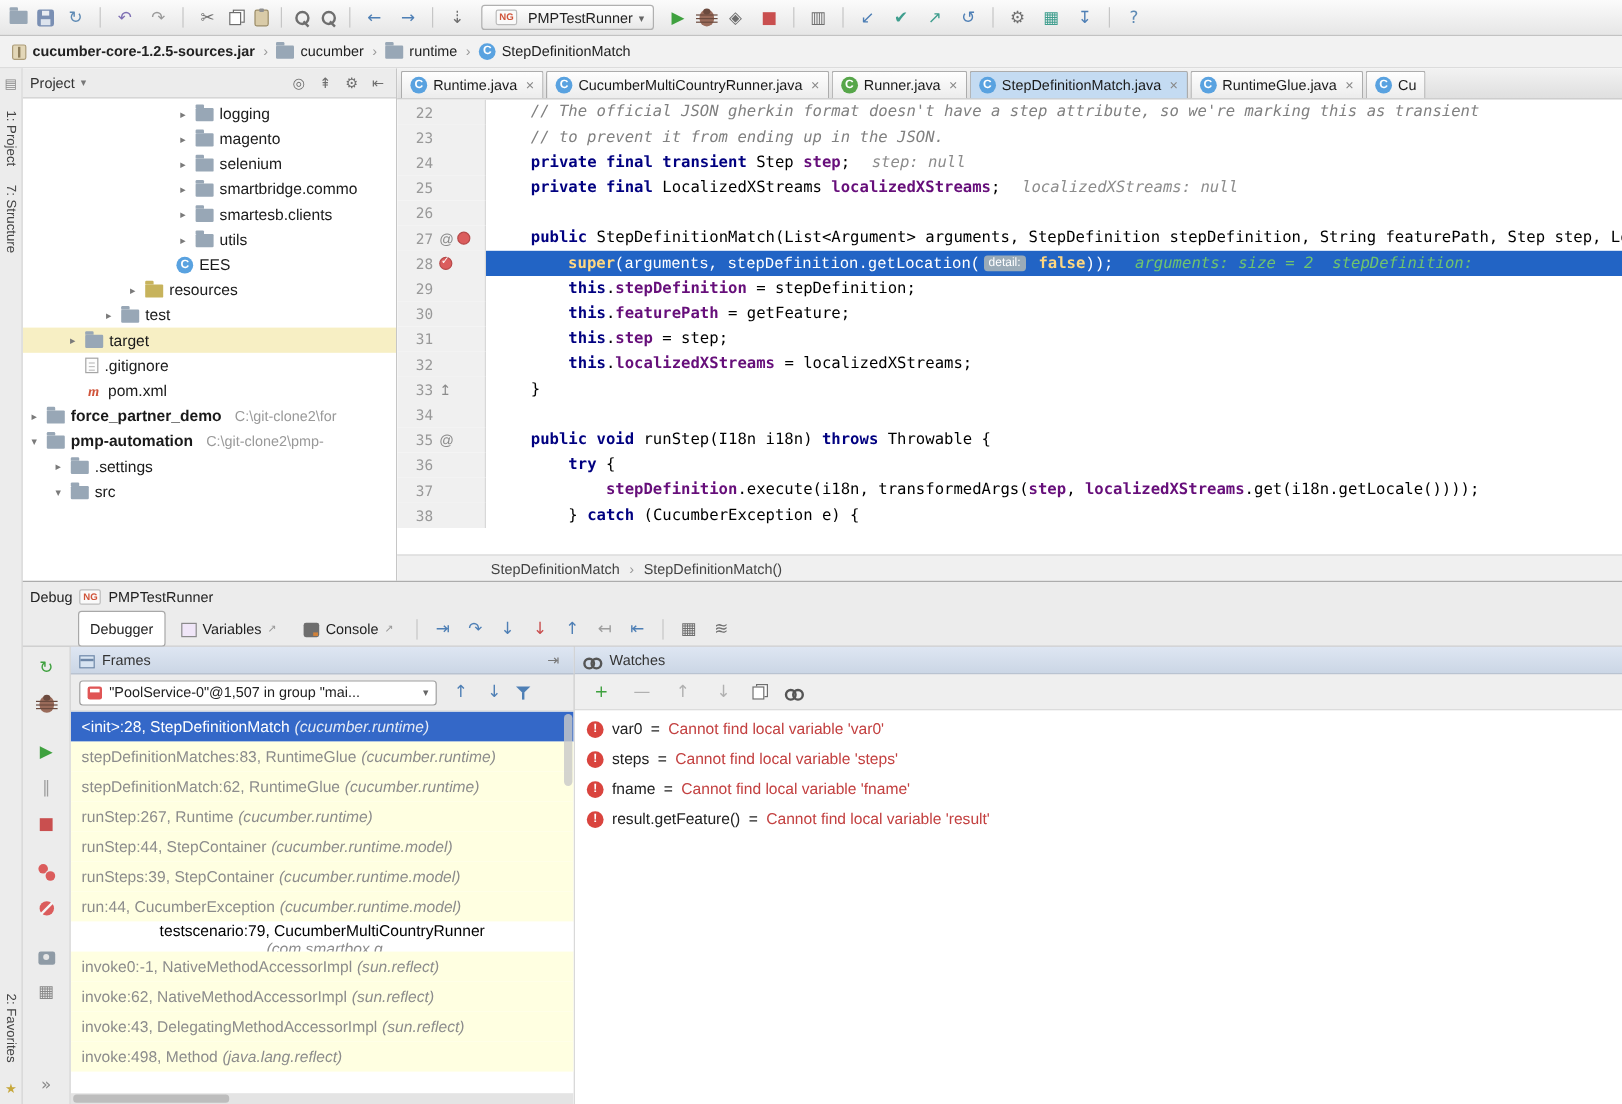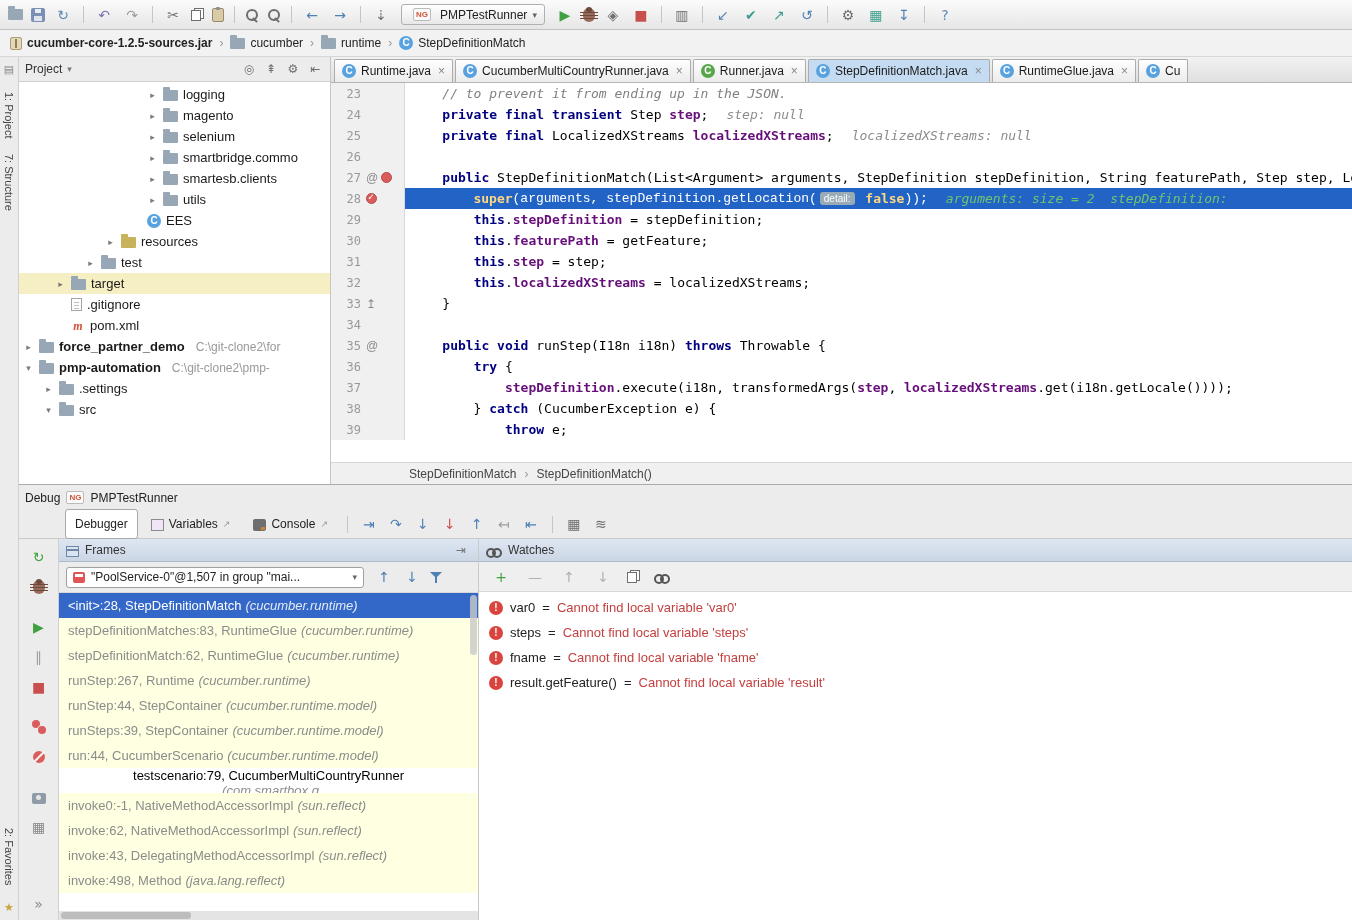--- a/index.html
+++ b/index.html
@@ -432,20 +432,27 @@
                 <span class="tab-close">×</span>
               </div>
               <div class="etab">
                 <span class="ci classc" style="background: rgb(89, 162, 224);">C</span>
                 <span>Cu</span>
               </div>
             </div>
           <div class="code-wrap">
               <div class="code-row">
                 <div class="gutter">
+                  <span class="lnum">22</span>
+                  <span class="gmarks"></span>
+                </div>
+                <div class="cline"><span class="tk-c">    // The official JSON gherkin format doesn't have a step attribute, so we're marking this as transient</span></div>
+              </div>
+              <div class="code-row">
+                <div class="gutter">
                   <span class="lnum">23</span>
                   <span class="gmarks"></span>
                 </div>
                 <div class="cline"><span class="tk-c">    // to prevent it from ending up in the JSON.</span></div>
               </div>
               <div class="code-row">
                 <div class="gutter">
                   <span class="lnum">24</span>
                   <span class="gmarks"></span>
                 </div>
@@ -550,27 +557,20 @@
                   <span class="gmarks"></span>
                 </div>
                 <div class="cline"><span class="tk-p">            </span><span class="tk-f">stepDefinition</span><span class="tk-p">.execute(i18n, transformedArgs(</span><span class="tk-f">step</span><span class="tk-p">, </span><span class="tk-f">localizedXStreams</span><span class="tk-p">.get(i18n.getLocale())));</span></div>
               </div>
               <div class="code-row">
                 <div class="gutter">
                   <span class="lnum">38</span>
                   <span class="gmarks"></span>
                 </div>
                 <div class="cline"><span class="tk-p">        } </span><span class="tk-k">catch</span><span class="tk-p"> (CucumberException e) {</span></div>
-              </div>
-              <div class="code-row">
-                <div class="gutter">
-                  <span class="lnum">39</span>
-                  <span class="gmarks"></span>
-                </div>
-                <div class="cline"><span class="tk-p">            </span><span class="tk-k">throw</span><span class="tk-p"> e;</span></div>
               </div>
             </div>
           <div class="ed-breadcrumb">
             <span class="ebc-item">StepDefinitionMatch</span>
             <span class="ebc-sep">›</span>
             <span class="ebc-item">StepDefinitionMatch()</span>
           </div>
         </div>
       </div>
 
@@ -683,21 +683,21 @@
                 </div>
                 <div class="frame-row lib">
                   <span class="fr-t">runStep:44, StepContainer</span>
                   <span class="fr-p">(cucumber.runtime.model)</span>
                 </div>
                 <div class="frame-row lib">
                   <span class="fr-t">runSteps:39, StepContainer</span>
                   <span class="fr-p">(cucumber.runtime.model)</span>
                 </div>
                 <div class="frame-row lib">
-                  <span class="fr-t">run:44, CucumberScenario</span>
+                  <span class="fr-t">run:44, CucumberException</span>
                   <span class="fr-p">(cucumber.runtime.model)</span>
                 </div>
                 <div class="frame-row proj">
                   <span class="fr-t">testscenario:79, CucumberMultiCountryRunner</span>
                   <span class="fr-p">(com.smartbox.q</span>
                 </div>
                 <div class="frame-row lib">
                   <span class="fr-t">invoke0:-1, NativeMethodAccessorImpl</span>
                   <span class="fr-p">(sun.reflect)</span>
                 </div>

